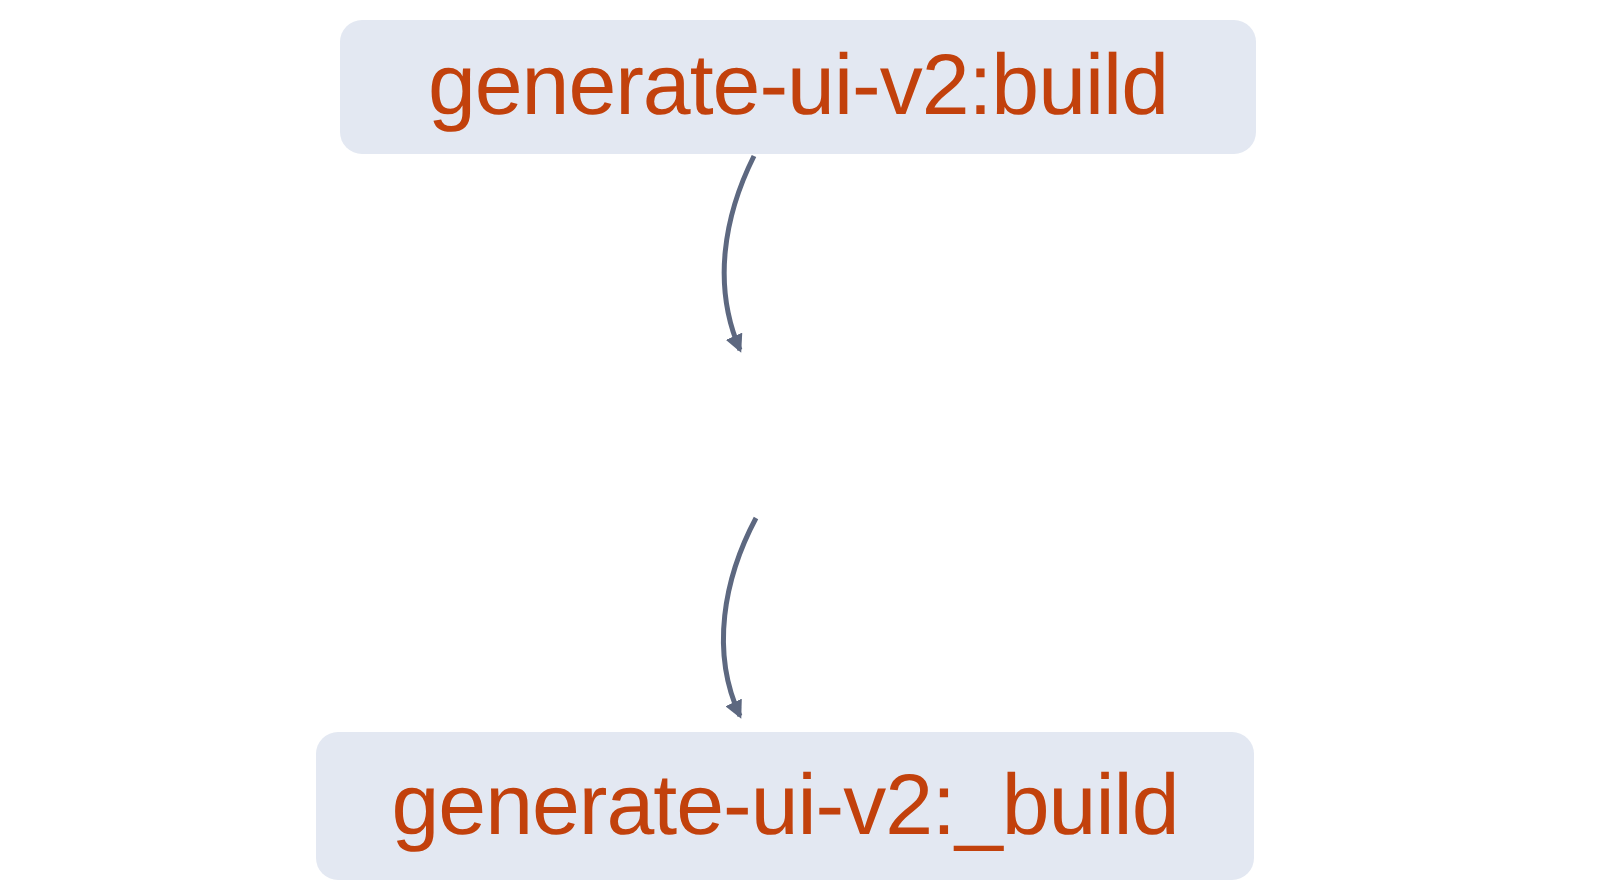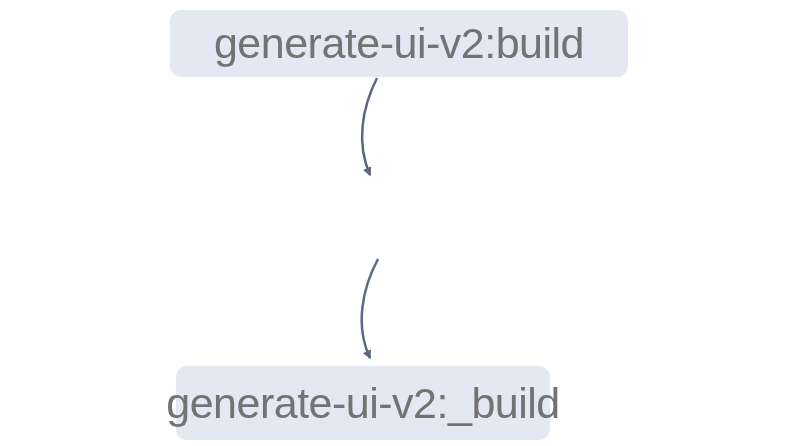--- a/index.html
+++ b/index.html
@@ -22,43 +22,43 @@
     width: 800px;
     height: 446px;
     pointer-events: none;
   }
   .node {
     position: absolute;
     display: flex;
     align-items: center;
     justify-content: center;
     background: #e3e8f2;
-    color: #737373;
+    color: #c2410c;
     border-radius: 11px;
     font-size: 43px;
     line-height: 1;
     white-space: nowrap;
     letter-spacing: -0.5px;
   }
   .node-build {
     left: 170px;
     top: 10px;
     width: 458px;
     height: 67px;
   }
   .node-extract {
     left: 4px;
     top: 184px;
     width: 791px;
     height: 74px;
   }
   .node-underscore-build {
-    left: 176px;
+    left: 158px;
     top: 366px;
-    width: 374px;
+    width: 469px;
     height: 74px;
   }
 </style>
 </head>
 <body>
 
 <div class="canvas">
 
   <svg class="edges-layer" width="800" height="446" viewBox="0 0 800 446" xmlns="http://www.w3.org/2000/svg">
     <defs>

